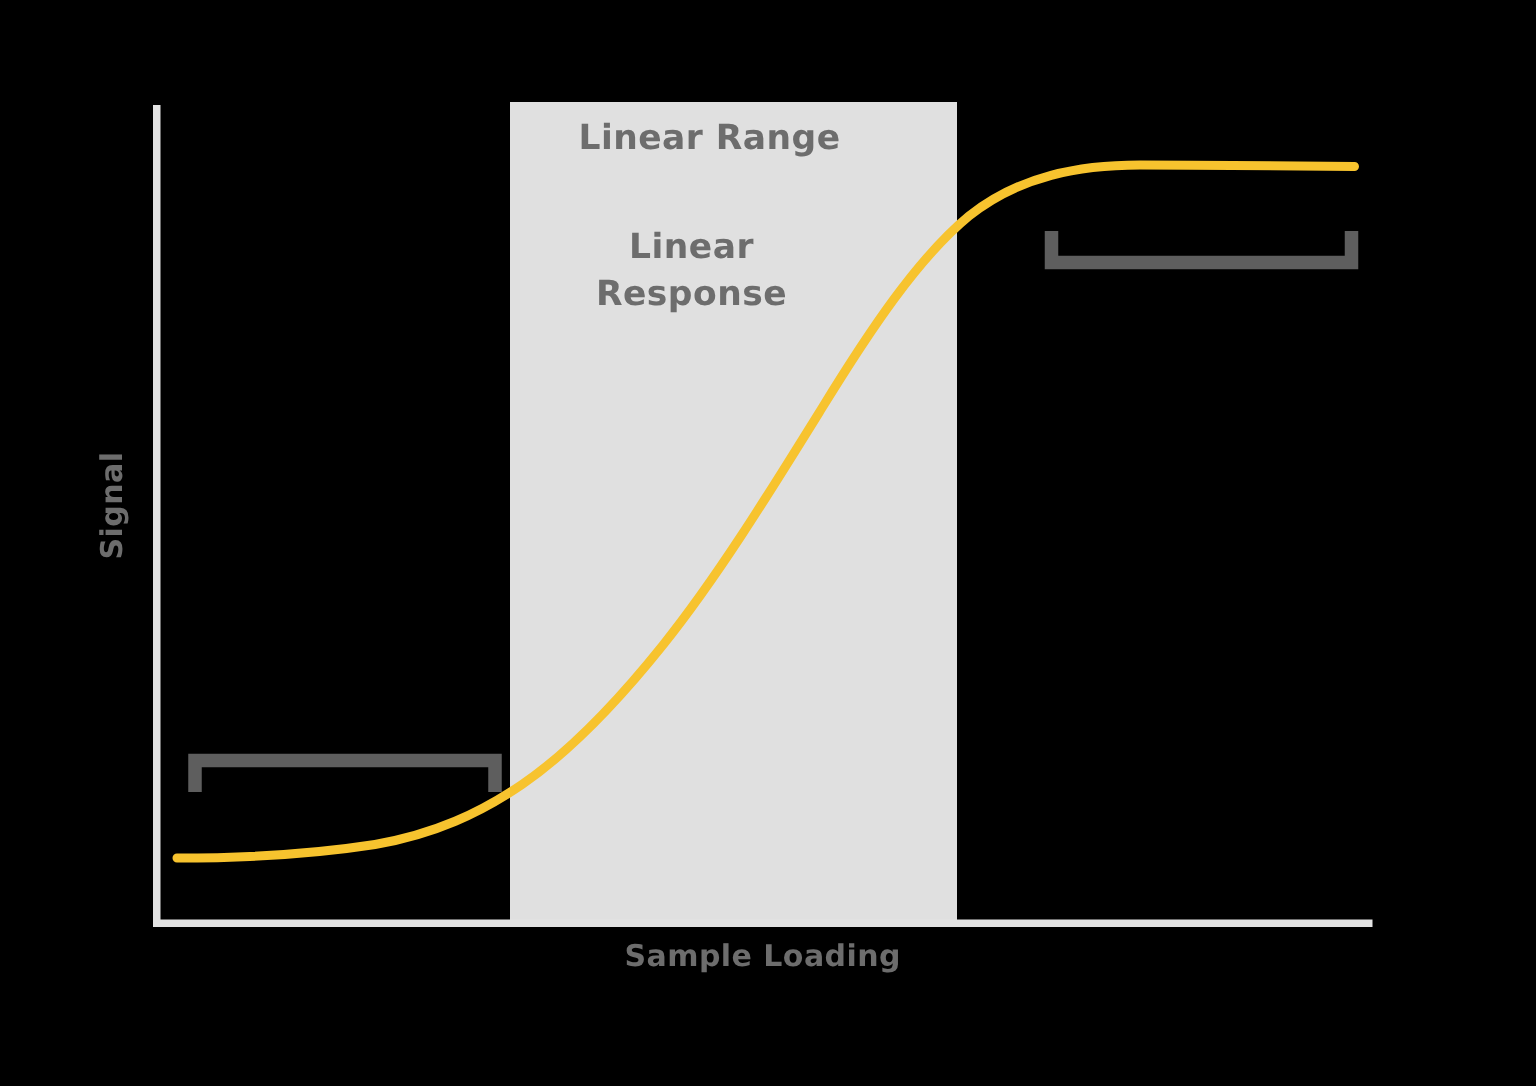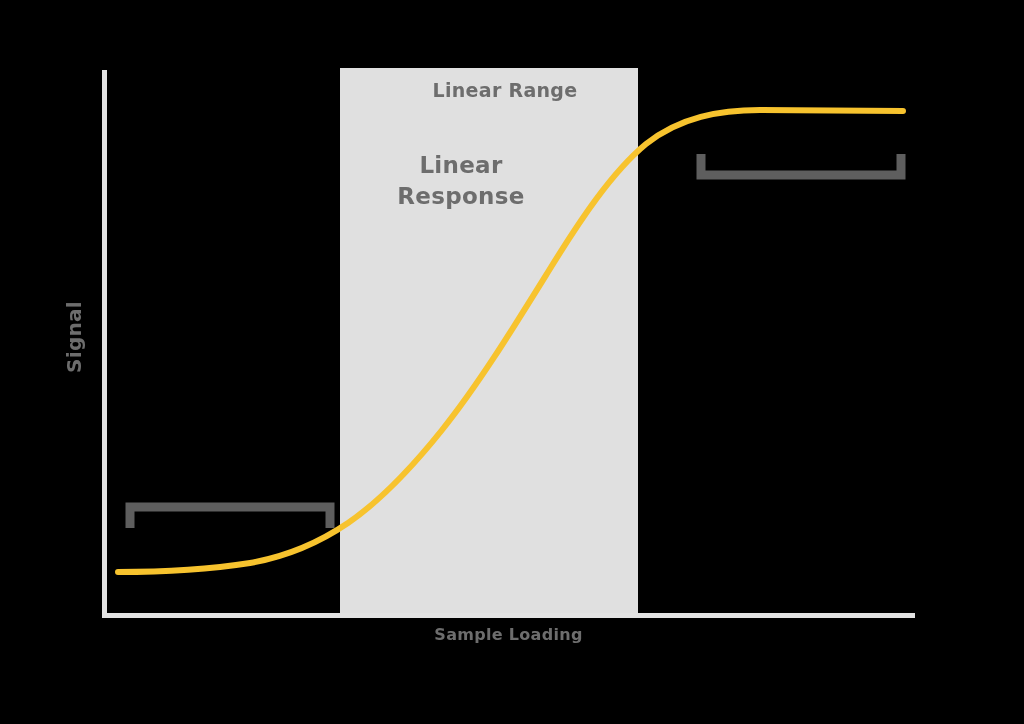--- a/index.html
+++ b/index.html
@@ -52,39 +52,39 @@
   }
   .label {
     position: absolute;
     color: #6d6d6d;
     font-weight: bold;
     font-family: "DejaVu Sans", sans-serif;
     white-space: pre;
     text-align: center;
   }
   #label-linear-range {
-    left: 356px;
+    left: 324px;
     top: 79px;
     width: 298px;
-    font-size: 19px;
+    font-size: 23px;
     letter-spacing: 0.3px;
   }
   #label-linear-response {
     left: 340px;
     top: 150px;
     width: 242px;
     font-size: 23px;
     line-height: 31px;
     letter-spacing: 0.3px;
   }
   #label-xaxis {
     left: 302px;
     top: 625px;
     width: 413px;
-    font-size: 16px;
+    font-size: 20px;
     letter-spacing: 0.3px;
     text-align: center;
   }
   #label-yaxis {
     left: -6px;
     top: 325px;
     width: 160px;
     font-size: 20px;
     letter-spacing: 0.3px;
     transform: rotate(-90deg);

